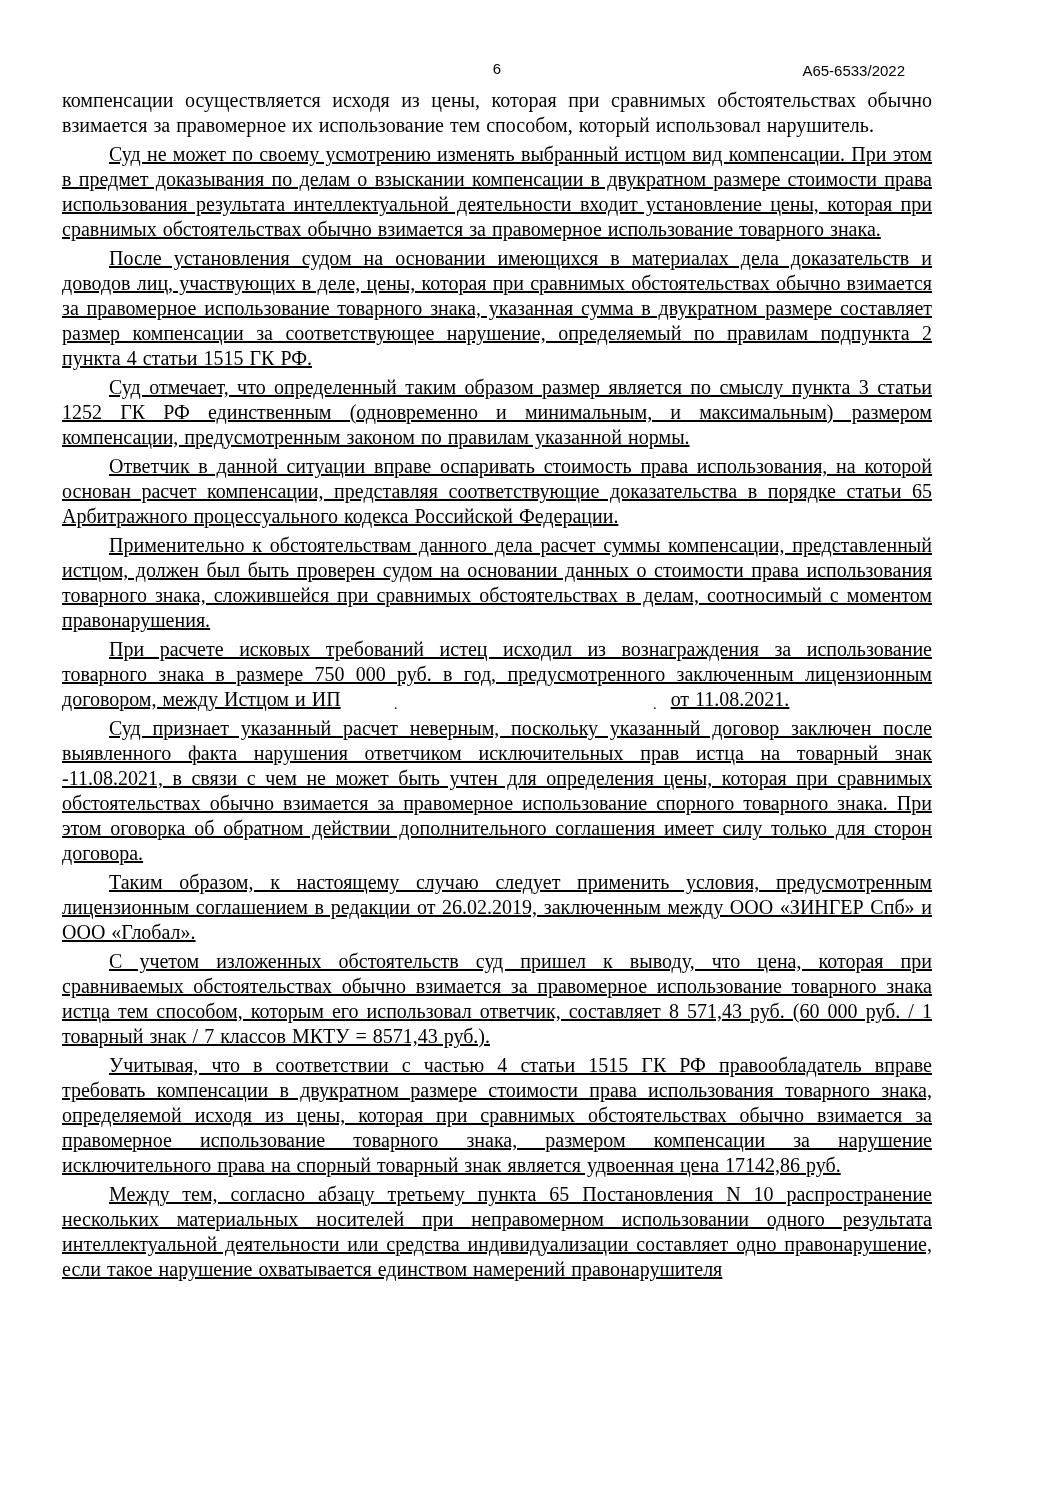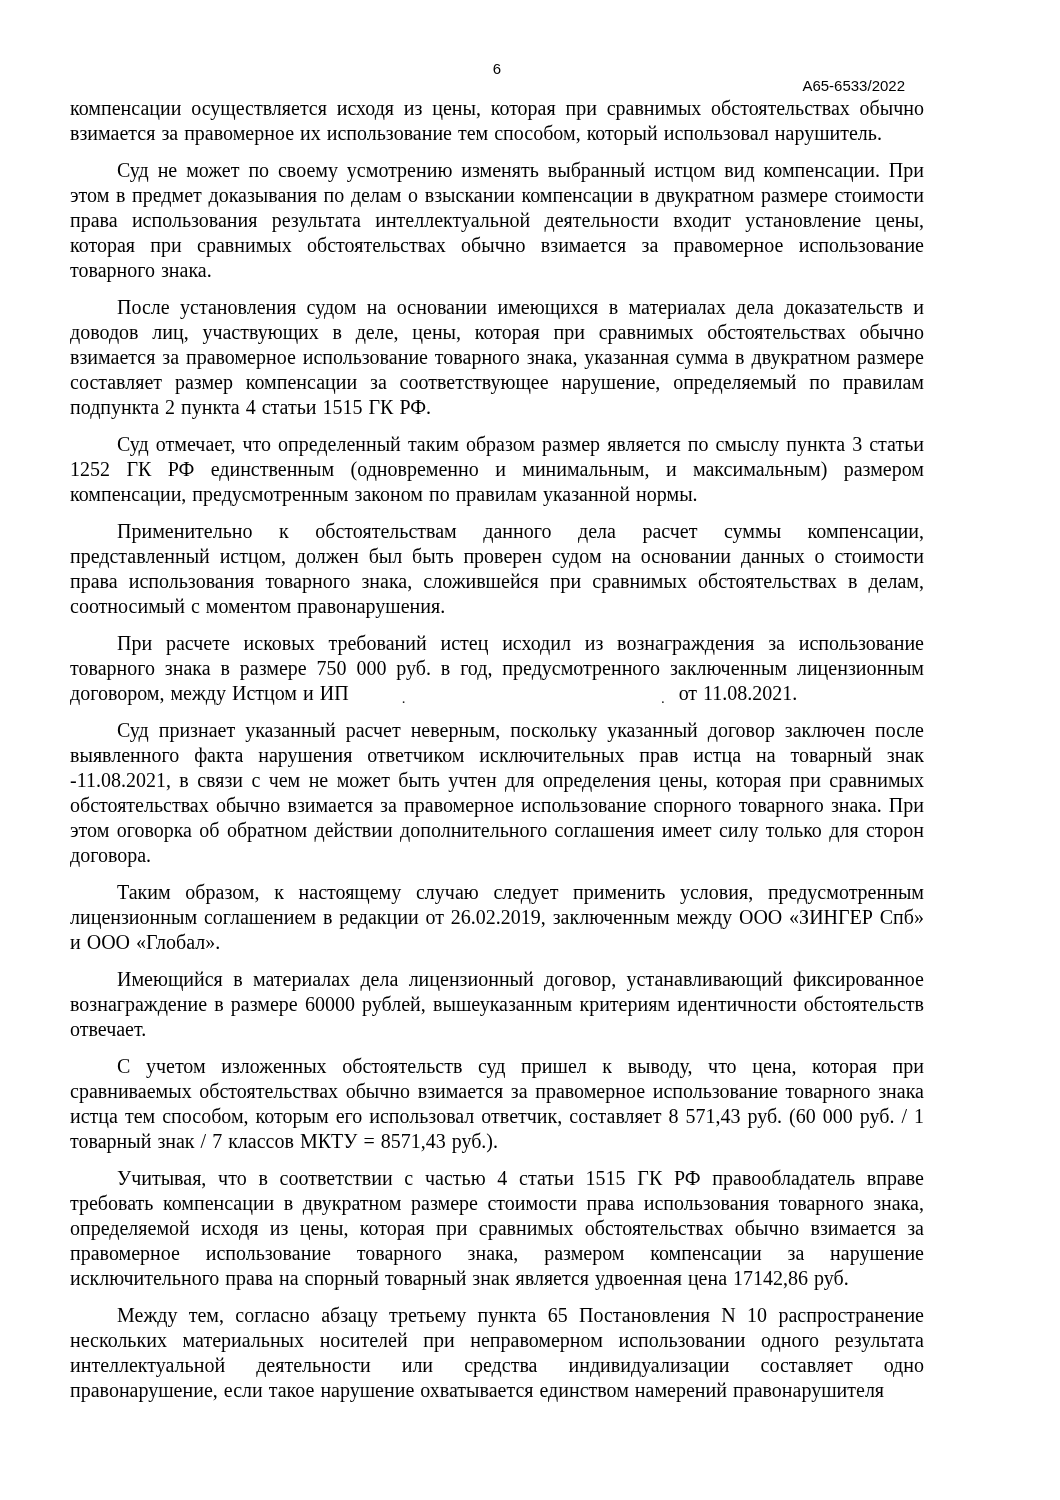--- a/index.html
+++ b/index.html
@@ -29,38 +29,39 @@
   }
   .page-number {
     position: absolute;
     left: 0;
     right: 0;
     text-align: center;
   }
   .case-number {
     position: absolute;
     right: 31px;
-    top: 17px;
+    top: 2px;
   }
   .document-body {
     position: absolute;
     top: 84px;
     left: 58px;
     width: 878px;
   }
   p.para {
-    margin: 12px;
+    margin: 4px;
     padding: 0;
     text-align: justify;
     font-size: 20px;
     line-height: 25px;
     word-spacing: 1px;
   }
   p.para.indent {
     text-indent: 47px;
+    text-decoration: underline;
   }
   .redaction-gap {
     display: inline-block;
     width: 330px;
     height: 2px;
     position: relative;
     vertical-align: baseline;
   }
   .redaction-mark {
     position: absolute;
@@ -78,22 +79,22 @@
 <div class="page">
   <div class="page-header">
     <span class="page-number">6</span>
     <span class="case-number">А65-6533/2022</span>
   </div>
   <div class="document-body">
       <p class="para">компенсации осуществляется исходя из цены, которая при сравнимых обстоятельствах обычно взимается за правомерное их использование тем способом, который использовал нарушитель.</p>
       <p class="para indent">Суд не может по своему усмотрению изменять выбранный истцом вид компенсации. При этом в предмет доказывания по делам о взыскании компенсации в двукратном размере стоимости права использования результата интеллектуальной деятельности входит установление цены, которая при сравнимых обстоятельствах обычно взимается за правомерное использование товарного знака.</p>
       <p class="para indent">После установления судом на основании имеющихся в материалах дела доказательств и доводов лиц, участвующих в деле, цены, которая при сравнимых обстоятельствах обычно взимается за правомерное использование товарного знака, указанная сумма в двукратном размере составляет размер компенсации за соответствующее нарушение, определяемый по правилам подпункта 2 пункта 4 статьи 1515 ГК РФ.</p>
       <p class="para indent">Суд отмечает, что определенный таким образом размер является по смыслу пункта 3 статьи 1252 ГК РФ единственным (одновременно и минимальным, и максимальным) размером компенсации, предусмотренным законом по правилам указанной нормы.</p>
+      <p class="para indent">Ответчик в данной ситуации вправе оспаривать стоимость права использования, на которой основан расчет компенсации, представляя соответствующие доказательства в порядке статьи 65 Арбитражного процессуального кодекса Российской Федерации.</p>
       <p class="para indent">Применительно к обстоятельствам данного дела расчет суммы компенсации, представленный истцом, должен был быть проверен судом на основании данных о стоимости права использования товарного знака, сложившейся при сравнимых обстоятельствах в делам, соотносимый с моментом правонарушения.</p>
       <p class="para indent"><span>При расчете исковых требований истец исходил из вознаграждения за использование товарного знака в размере 750 000 руб. в год, предусмотренного заключенным лицензионным договором, между Истцом и ИП</span><span class="redaction-gap" style="width: 330px;"><span class="redaction-mark mark-0">.</span><span class="redaction-mark mark-1">.</span></span><span>от 11.08.2021.</span></p>
       <p class="para indent">Суд признает указанный расчет неверным, поскольку указанный договор заключен после выявленного факта нарушения ответчиком исключительных прав истца на товарный знак -11.08.2021, в связи с чем не может быть учтен для определения цены, которая при сравнимых обстоятельствах обычно взимается за правомерное использование спорного товарного знака. При этом оговорка об обратном действии дополнительного соглашения имеет силу только для сторон договора.</p>
       <p class="para indent">Таким образом, к настоящему случаю следует применить условия, предусмотренным лицензионным соглашением в редакции от 26.02.2019, заключенным между ООО «ЗИНГЕР Спб» и ООО «Глобал».</p>
-      <p class="para indent">Имеющийся в материалах дела лицензионный договор, устанавливающий фиксированное вознаграждение в размере 60000 рублей, вышеуказанным критериям идентичности обстоятельств отвечает.</p>
       <p class="para indent">С учетом изложенных обстоятельств суд пришел к выводу, что цена, которая при сравниваемых обстоятельствах обычно взимается за правомерное использование товарного знака истца тем способом, которым его использовал ответчик, составляет 8 571,43 руб. (60 000 руб. / 1 товарный знак / 7 классов МКТУ = 8571,43 руб.).</p>
       <p class="para indent">Учитывая, что в соответствии с частью 4 статьи 1515 ГК РФ правообладатель вправе требовать компенсации в двукратном размере стоимости права использования товарного знака, определяемой исходя из цены, которая при сравнимых обстоятельствах обычно взимается за правомерное использование товарного знака, размером компенсации за нарушение исключительного права на спорный товарный знак является удвоенная цена 17142,86 руб.</p>
       <p class="para indent">Между тем, согласно абзацу третьему пункта 65 Постановления N 10 распространение нескольких материальных носителей при неправомерном использовании одного результата интеллектуальной деятельности или средства индивидуализации составляет одно правонарушение, если такое нарушение охватывается единством намерений правонарушителя</p>
     </div>
 </div>
 
 </body></html>

